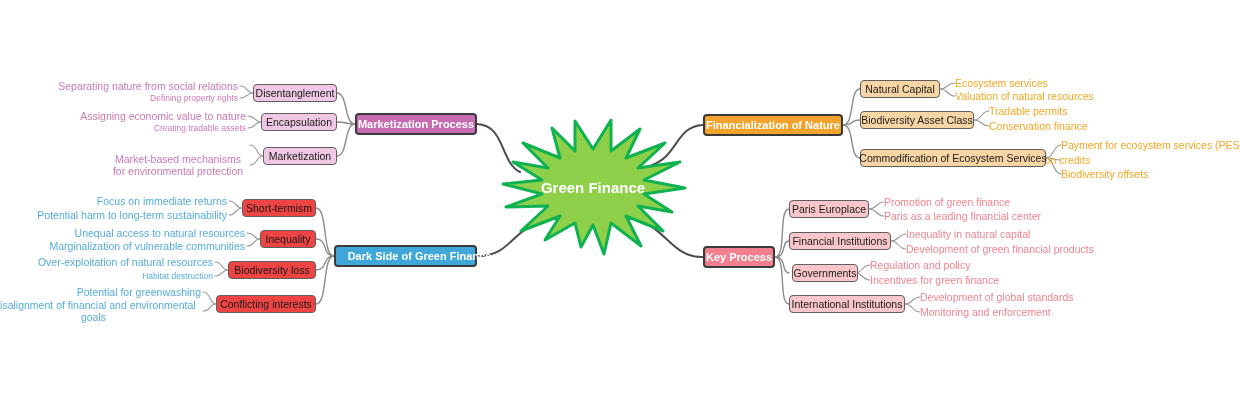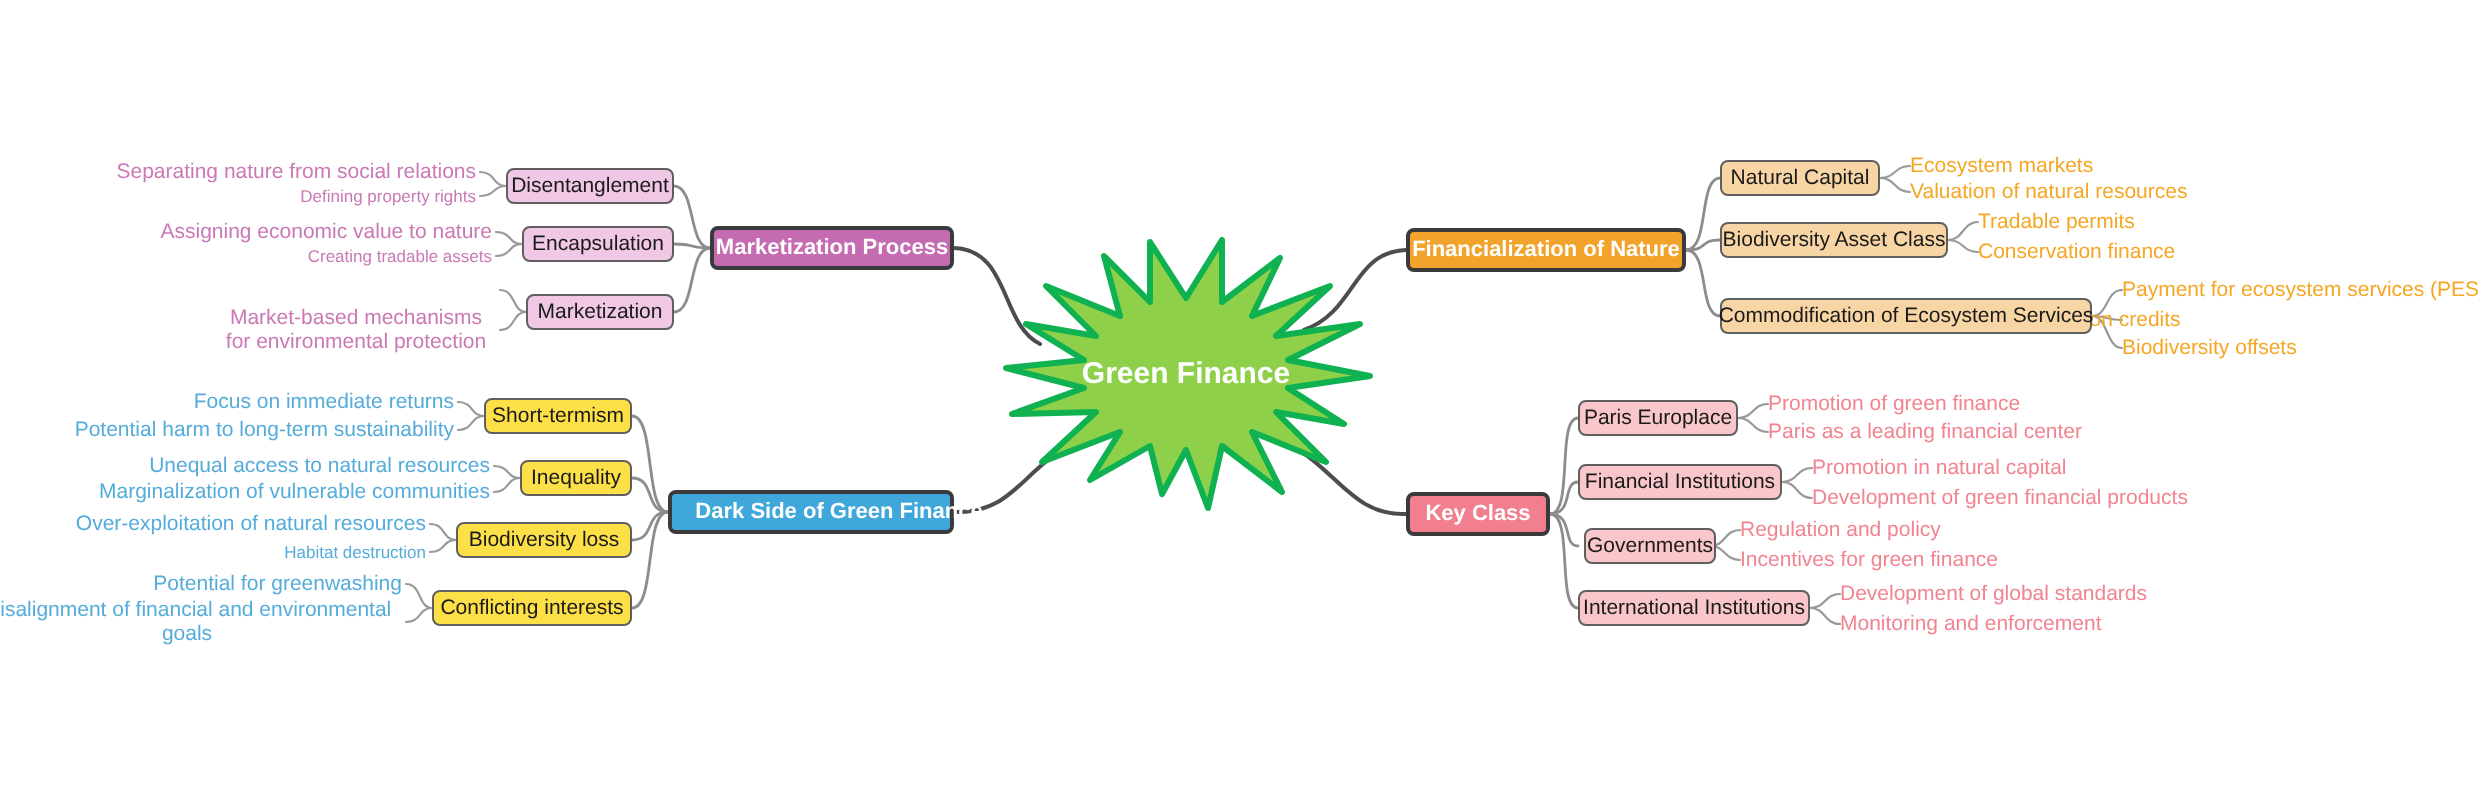--- a/index.html
+++ b/index.html
@@ -15,21 +15,21 @@
   .m2{background:#F2A32B;}
   .m3{background:#3FA7DA;padding-left:28px;}
   .m4{background:#F17F8D;}
 
   .sub-node{position:absolute;height:18px;box-sizing:border-box;
     border:1.5px solid #5f5f5f;border-radius:4px;color:#1a1a1a;
     font-size:10.5px;display:flex;align-items:center;justify-content:center;
     white-space:nowrap;z-index:3;}
   .s1{background:#F0C8E6;}
   .s2{background:#F8D5A4;}
-  .s3{background:#fde047;}
+  .s3{background:#ef4444;}
   .s4{background:#F9C6CB;}
 
   .leaf{position:absolute;font-size:10.5px;white-space:nowrap;
         transform:translateY(-50%);line-height:12px;z-index:2;}
   .leaf.small{font-size:8.5px;}
   .leaf.left{text-align:center;}
   .leaf.multi{white-space:normal;}
   .c1{color:#CA79B5;}
   .c2{color:#F5A623;}
   .c3{color:#55ACDB;}
@@ -103,21 +103,21 @@
     </g>
 
     <polygon fill="#8ED049" stroke="#10B150" stroke-width="3" stroke-linejoin="round" points="685,188 644,194 672,212 638,206 663,231 626,216 641,246 611,223 604,254 593,225 581,247 575,223 545,240 560,216 521,231 548,206 506,207 542,194 503,184 542,180 513,162 548,168 523,143 560,158 552,128 575,151 575,121 593,149 611,120 611,151 640,129 626,158 665,143 638,168 680,162 644,180"></polygon>
   </svg>
 
   <div class="center-label">Green Finance</div>
 
   <div class="main-node m1" style="left:355px;top:113px;width:122px">Marketization Process</div>
   <div class="main-node m2" style="left:703px;top:114px;width:140px">Financialization of Nature</div>
   <div class="main-node m3" style="left:334px;top:245px;width:143px">Dark Side of Green Finance</div>
-  <div class="main-node m4" style="left:703px;top:246px;width:72px">Key Class</div>
+  <div class="main-node m4" style="left:703px;top:246px;width:72px">Key Process</div>
 
   <div class="sub-node s1" style="right:903px;top:84px;width:84px">Disentanglement</div>
   <div class="sub-node s1" style="right:903px;top:113px;width:76px">Encapsulation</div>
   <div class="sub-node s1" style="right:903px;top:147px;width:74px">Marketization</div>
 
   <div class="sub-node s2" style="left:860px;top:80px;width:80px">Natural Capital</div>
   <div class="sub-node s2" style="left:860px;top:111px;width:114px">Biodiversity Asset Class</div>
   <div class="sub-node s2" style="left:860px;top:149px;width:186px">Commodification of Ecosystem Services</div>
 
   <div class="sub-node s3" style="right:924px;top:199px;width:74px">Short-termism</div>
@@ -129,39 +129,39 @@
   <div class="sub-node s4" style="left:789px;top:232px;width:102px">Financial Institutions</div>
   <div class="sub-node s4" style="left:792px;top:264px;width:66px">Governments</div>
   <div class="sub-node s4" style="left:789px;top:295px;width:116px">International Institutions</div>
 
   <div class="leaf left c1" style="right:1002px;top:86px">Separating nature from social relations</div>
   <div class="leaf left c1 small" style="right:1002px;top:98px">Defining property rights</div>
   <div class="leaf left c1" style="right:994px;top:116px">Assigning economic value to nature</div>
   <div class="leaf left c1 small" style="right:994px;top:128px">Creating tradable assets</div>
   <div class="leaf left c1 multi" style="right:992px;top:165px;width:140px">Market-based mechanisms for environmental protection</div>
 
-  <div class="leaf c2" style="left:955px;top:83px">Ecosystem markets</div>
+  <div class="leaf c2" style="left:955px;top:83px">Ecosystem services</div>
   <div class="leaf c2" style="left:955px;top:96px">Valuation of natural resources</div>
   <div class="leaf c2" style="left:989px;top:111px">Tradable permits</div>
   <div class="leaf c2" style="left:989px;top:126px">Conservation finance</div>
   <div class="leaf c2" style="left:1061px;top:145px">Payment for ecosystem services (PES)</div>
   <div class="leaf c2" style="left:1022px;top:160px">Carbon credits</div>
   <div class="leaf c2" style="left:1061px;top:174px">Biodiversity offsets</div>
 
   <div class="leaf left c3" style="right:1013px;top:201px">Focus on immediate returns</div>
   <div class="leaf left c3" style="right:1013px;top:215px">Potential harm to long-term sustainability</div>
   <div class="leaf left c3" style="right:995px;top:233px">Unequal access to natural resources</div>
   <div class="leaf left c3" style="right:995px;top:246px">Marginalization of vulnerable communities</div>
   <div class="leaf left c3" style="right:1027px;top:262px">Over-exploitation of natural resources</div>
   <div class="leaf left c3 small" style="right:1027px;top:276px">Habitat destruction</div>
   <div class="leaf left c3" style="right:1039px;top:292px">Potential for greenwashing</div>
   <div class="leaf left c3 multi" style="right:1039px;top:311px;width:215px">Misalignment of financial and environmental goals</div>
 
   <div class="leaf c4" style="left:884px;top:202px">Promotion of green finance</div>
   <div class="leaf c4" style="left:884px;top:216px">Paris as a leading financial center</div>
-  <div class="leaf c4" style="left:906px;top:234px">Promotion in natural capital</div>
+  <div class="leaf c4" style="left:906px;top:234px">Inequality in natural capital</div>
   <div class="leaf c4" style="left:906px;top:249px">Development of green financial products</div>
   <div class="leaf c4" style="left:870px;top:265px">Regulation and policy</div>
   <div class="leaf c4" style="left:870px;top:280px">Incentives for green finance</div>
   <div class="leaf c4" style="left:920px;top:297px">Development of global standards</div>
   <div class="leaf c4" style="left:920px;top:312px">Monitoring and enforcement</div>
 
 </div>
 
 </body></html>

